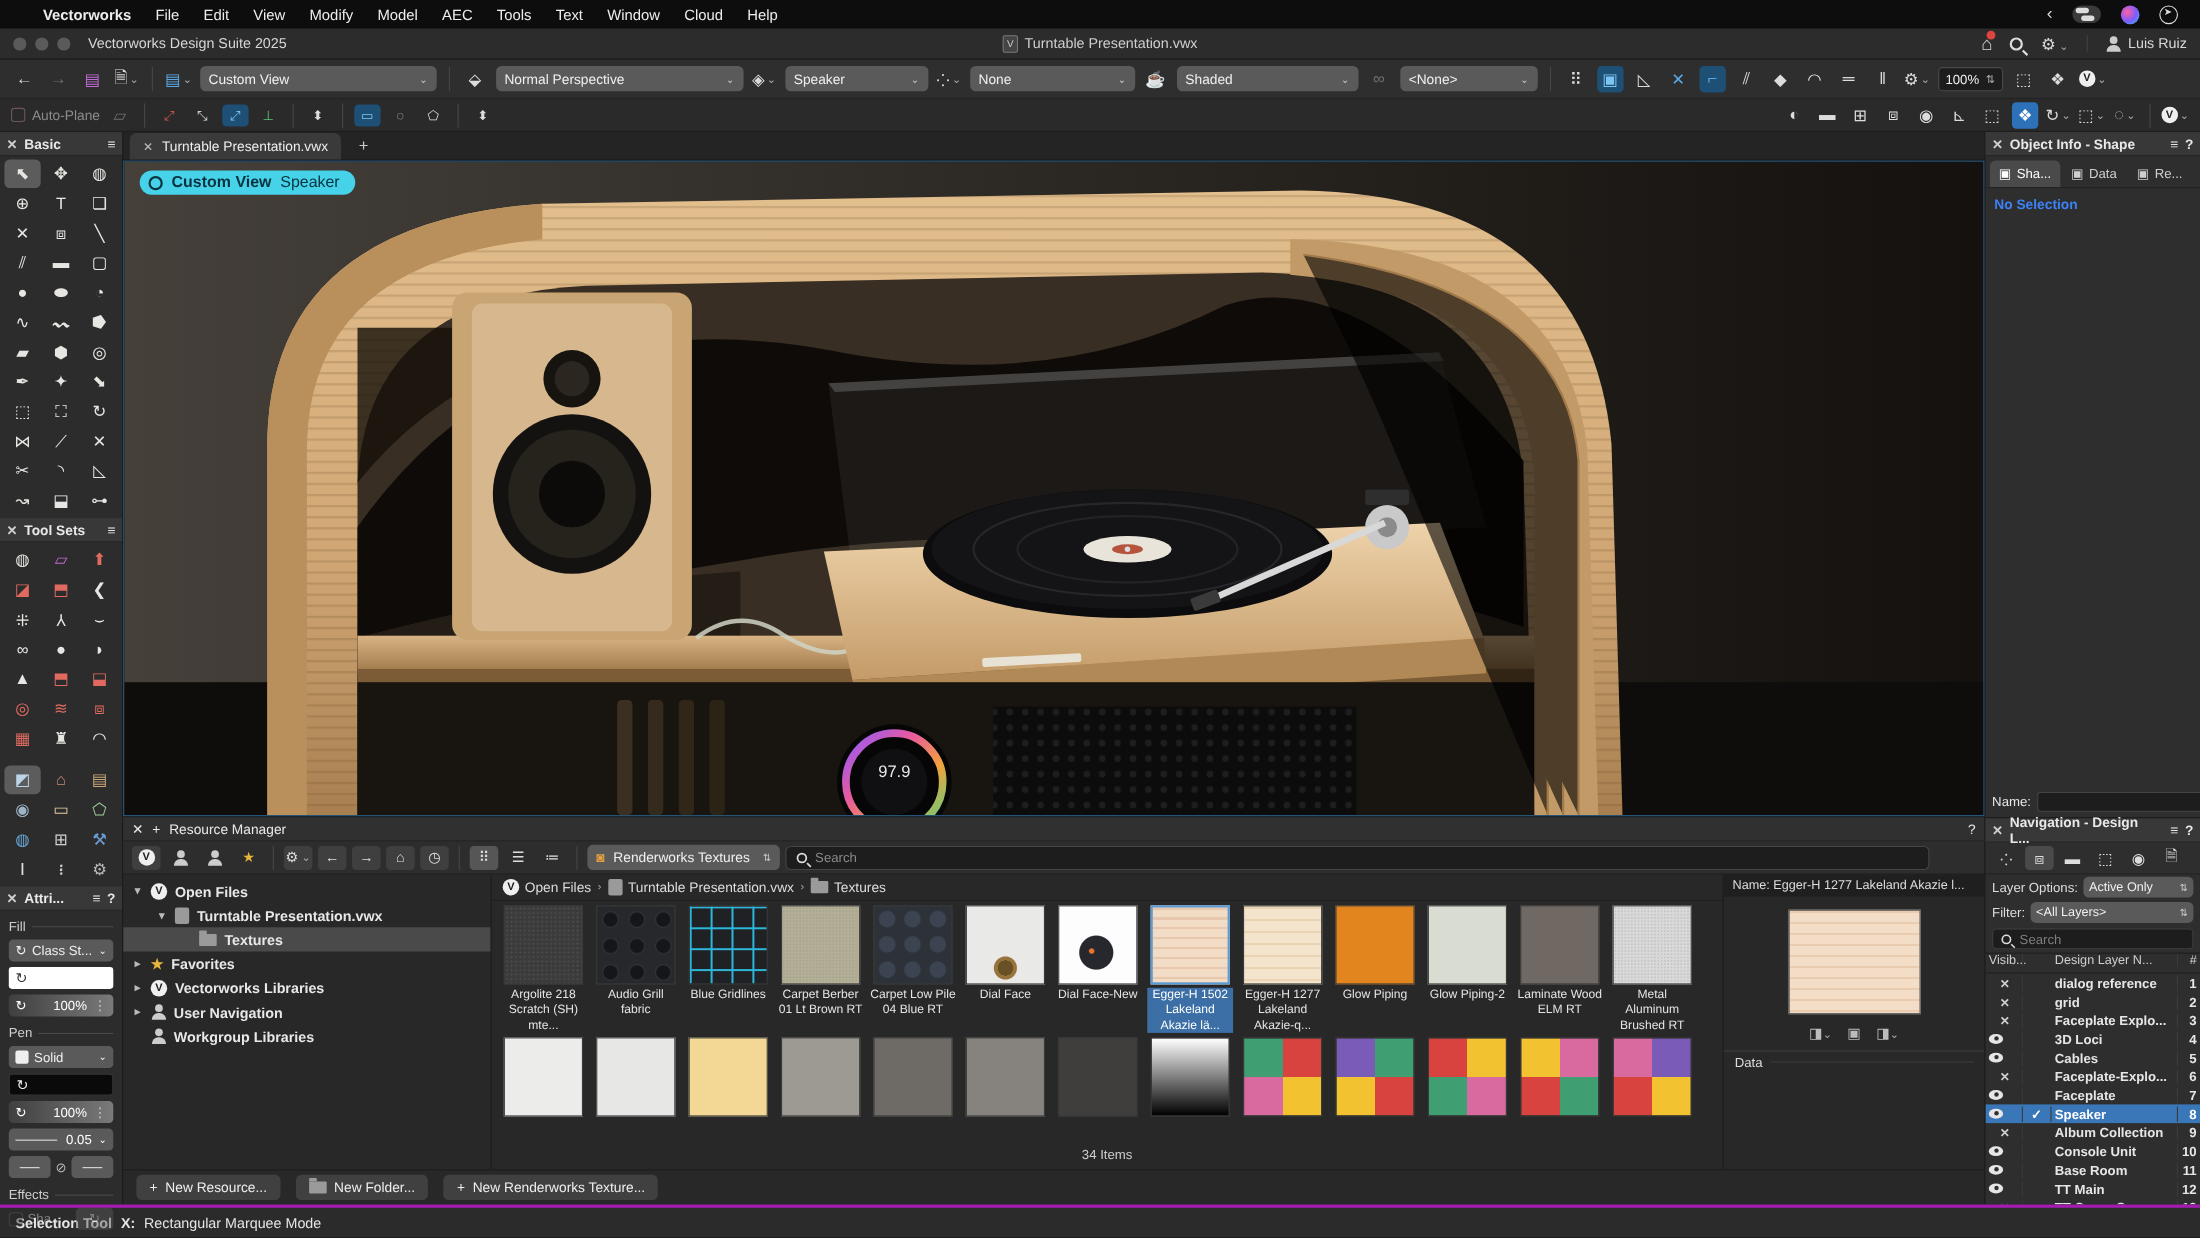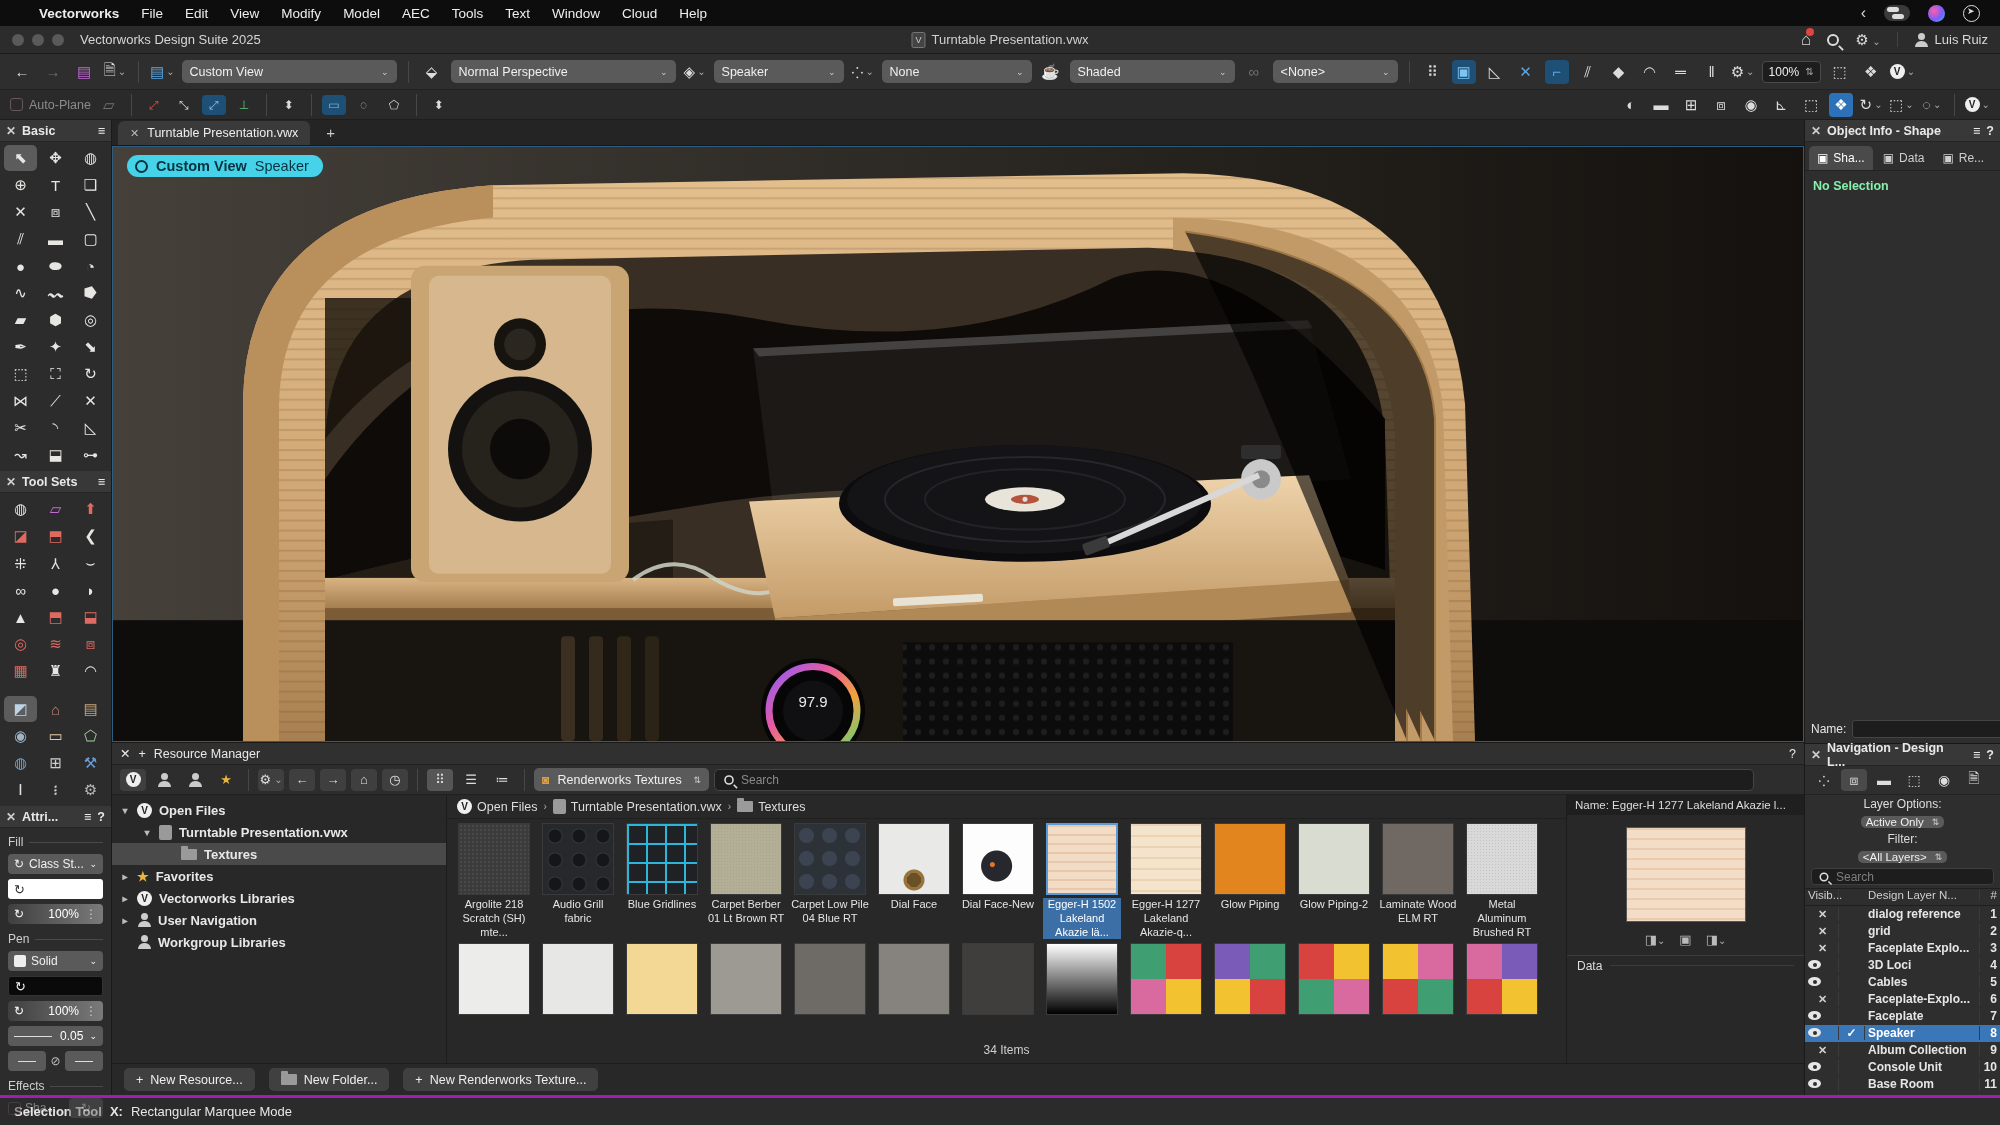--- a/index.html
+++ b/index.html
@@ -135,28 +135,28 @@
   .pv-data::after { content:""; flex:1; height:1px; background:#3c3c3c; }
   .rm-footer { height:32px; display:flex; align-items:center; gap:14px; padding:0 12px; border-top:1px solid #1c1c1c; flex:none; }
   .rm-fbtn { height:23px; border-radius:5px; background:#404040; display:inline-flex; align-items:center; gap:7px; padding:0 12px; font-size:12.5px; color:#eee; }
 
   
   .panel { display:flex; flex-direction:column; min-height:0; }
   .oi { flex:1; }
   .oi-tabs { display:flex; align-items:flex-end; gap:2px; padding:4px 4px 0; border-bottom:1px solid #222; }
   .oi-tab { height:24px; display:flex; align-items:center; gap:5px; padding:0 8px; font-size:12px; color:#cfcfcf; border-radius:5px 5px 0 0; }
   .oi-tab.active { background:#4a4a4a; color:#fff; }
-  .oi-body { flex:1; padding:8px; font-size:12.5px; font-weight:700; color:#86efac; }
+  .oi-body { flex:1; padding:8px; font-size:12.5px; font-weight:700; color:#3b82f6; }
   .name-row { height:24px; display:flex; align-items:center; gap:6px; padding:0 6px 4px; }
   .name-row input { flex:1; height:18px; background:#1d1d1d; border:1px solid #444; border-radius:3px; }
   .navp { height:352px; flex:none; border-top:1px solid #181818; }
   .nav-icons { display:flex; align-items:center; gap:4px; padding:3px 6px; border-bottom:1px solid #222; }
   .nav-ic { width:26px; height:22px; display:inline-flex; align-items:center; justify-content:center; font-size:14px; color:#ddd; border-radius:4px; }
   .nav-ic.active { background:#4a4a4a; }
-  .opt-row { display:flex; align-items:center; gap:5px; padding:2px 6px; font-size:12px; color:#ddd;flex-direction:column; }
+  .opt-row { display:flex; align-items:center; gap:5px; padding:2px 6px; font-size:12px; color:#ddd; }
   .opt-row .dd { height:19px; flex:1; font-size:11.5px; padding:0 5px; }
   .nav-search { margin:3px 6px; height:20px; background:#1d1d1d; border:1px solid #3e3e3e; border-radius:4px; display:flex; align-items:center; gap:6px; padding:0 6px; color:#7e7e7e; }
   .nav-head { display:flex; align-items:flex-start; height:20px; font-size:11.5px; color:#cfcfcf; border-top:1px solid #1f1f1f; border-bottom:1px solid #1f1f1f; }
   .nav-head > div, .nav-row > div { padding:0 3px; }
   .c-vis { width:34px; border-right:1px solid #3a3a3a; flex:none; }
   .c-chk { width:26px; border-right:1px solid #3a3a3a; flex:none; text-align:center; }
   .c-name { flex:1; border-right:1px solid #3a3a3a; overflow:hidden; white-space:nowrap; }
   .c-num { width:20px; flex:none; text-align:right; }
   .nav-rows { overflow:hidden; }
   .nav-row { display:flex; align-items:center; height:17px; font-size:12px; font-weight:700; color:#e6e6e6; }

